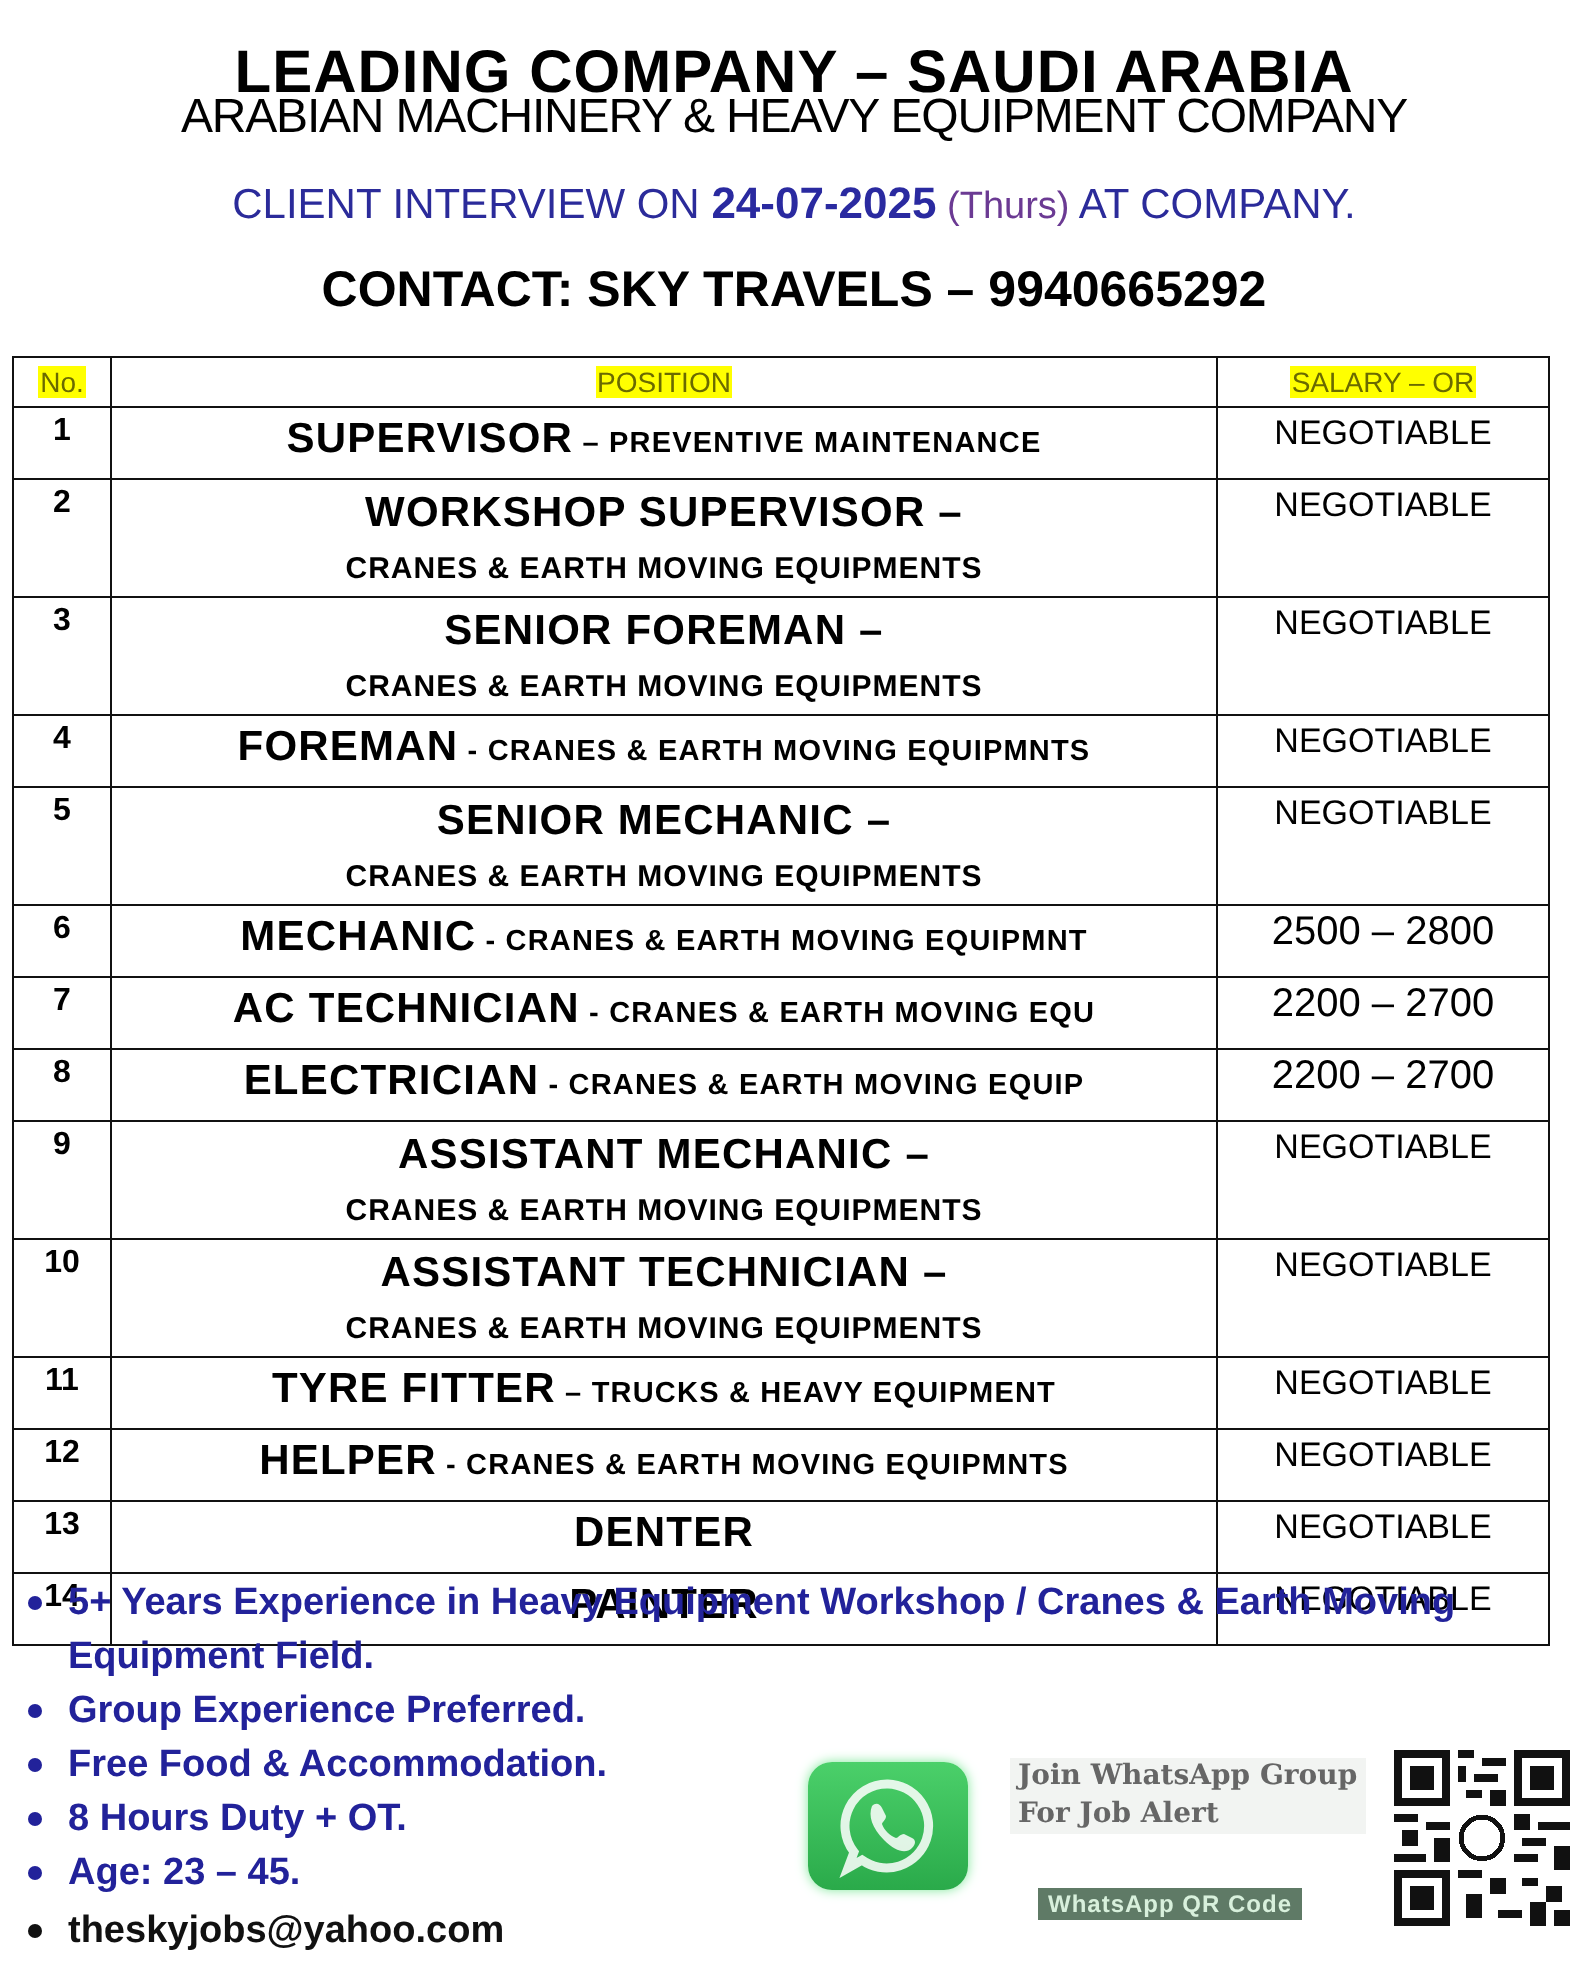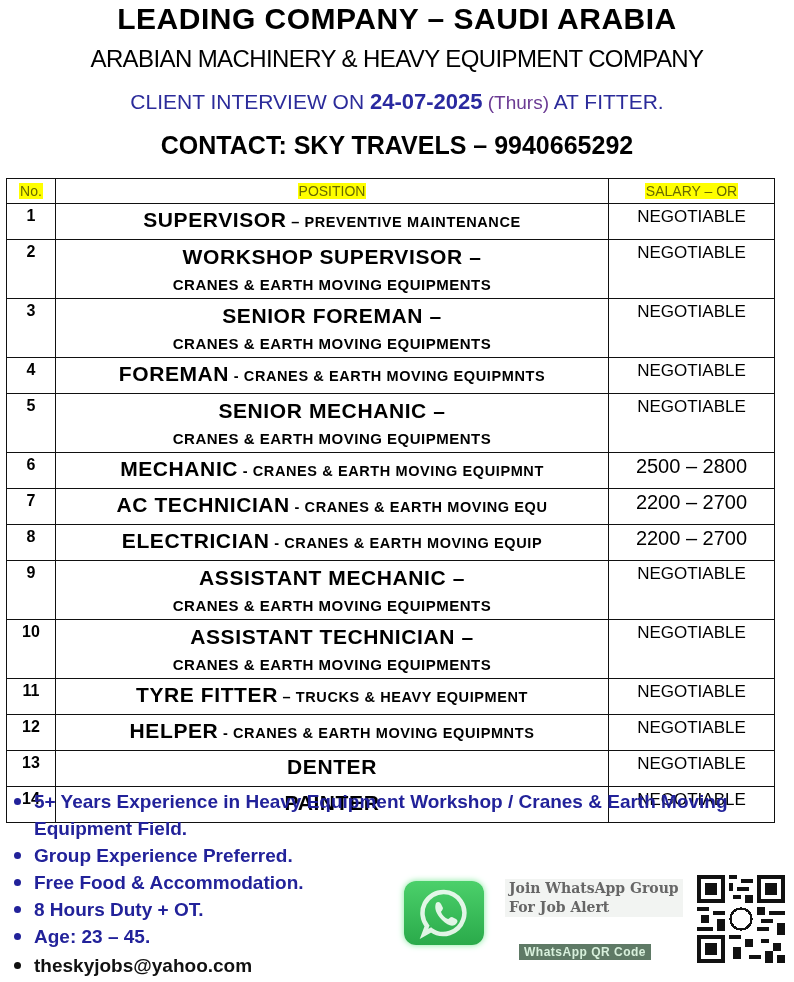--- a/index.html
+++ b/index.html
@@ -1,19 +1,19 @@
 <!DOCTYPE html>
 <html><head>
   <meta charset="utf-8">
   <style>
     html, body { margin: 0; padding: 0; background: #ffffff; }
     body { width: 794px; height: 982px; position: relative; overflow: hidden; font-family: "Liberation Sans", sans-serif; color: #000; }
 
     .hdr { position: absolute; left: 0; width: 794px; text-align: center; white-space: nowrap; }
-    .h1 { top: 2px; font-size: 30px; font-weight: bold; letter-spacing: 0.5px; transform: scaleX(1.0); }
+    .h1 { top: 20px; font-size: 30px; font-weight: bold; letter-spacing: 0.5px; transform: scaleX(1.0); }
     .h2 { top: 45px; font-size: 24px; font-weight: normal; letter-spacing: -0.6px; }
     .h3 { top: 89px; font-size: 21px; color: #2b2b9a; }
     .h3 .date { font-weight: bold; font-size: 22px; color: #2a2aa0; margin-top: 48px; }
     .h3 .day { color: #6b3a93; font-size: 19px; }
     .h4 { top: 131px; font-size: 25px; font-weight: bold; }
 
     table.jobs { position: absolute; left: 6px; top: 178px; width: 768px; border-collapse: collapse; table-layout: fixed; }
     table.jobs td, table.jobs th { border: 1.5px solid #111; padding: 0; vertical-align: top; }
     col.c-no { width: 49px; }
     col.c-pos { width: 553px; }
@@ -48,21 +48,21 @@
     .wa-qrlabel { position: absolute; left: 117px; top: 69px; background: #5f7a66; color: #d8f0dc; font-weight: bold; font-size: 12px; padding: 1px 5px; letter-spacing: 0.5px; }
 
     .qr { position: absolute; left: 697px; top: 875px; width: 88px; height: 88px; background: #fff; }
     .qr svg { display: block; }
   </style>
 </head>
 <body>
 
 <div class="hdr h1">LEADING COMPANY – SAUDI ARABIA</div>
 <div class="hdr h2">ARABIAN MACHINERY &amp; HEAVY EQUIPMENT COMPANY</div>
-<div class="hdr h3"><span>CLIENT INTERVIEW ON </span><span class="date">24-07-2025</span><span class="day"> (Thurs)</span><span> AT FITTER.</span></div>
+<div class="hdr h3"><span>CLIENT INTERVIEW ON </span><span class="date">24-07-2025</span><span class="day"> (Thurs)</span><span> AT COMPANY.</span></div>
 <div class="hdr h4">CONTACT: SKY TRAVELS – 9940665292</div>
 
 <table class="jobs">
   <colgroup>
       <col class="c-no">
       <col class="c-pos">
       <col class="c-sal">
     </colgroup>
   <thead>
     <tr>

